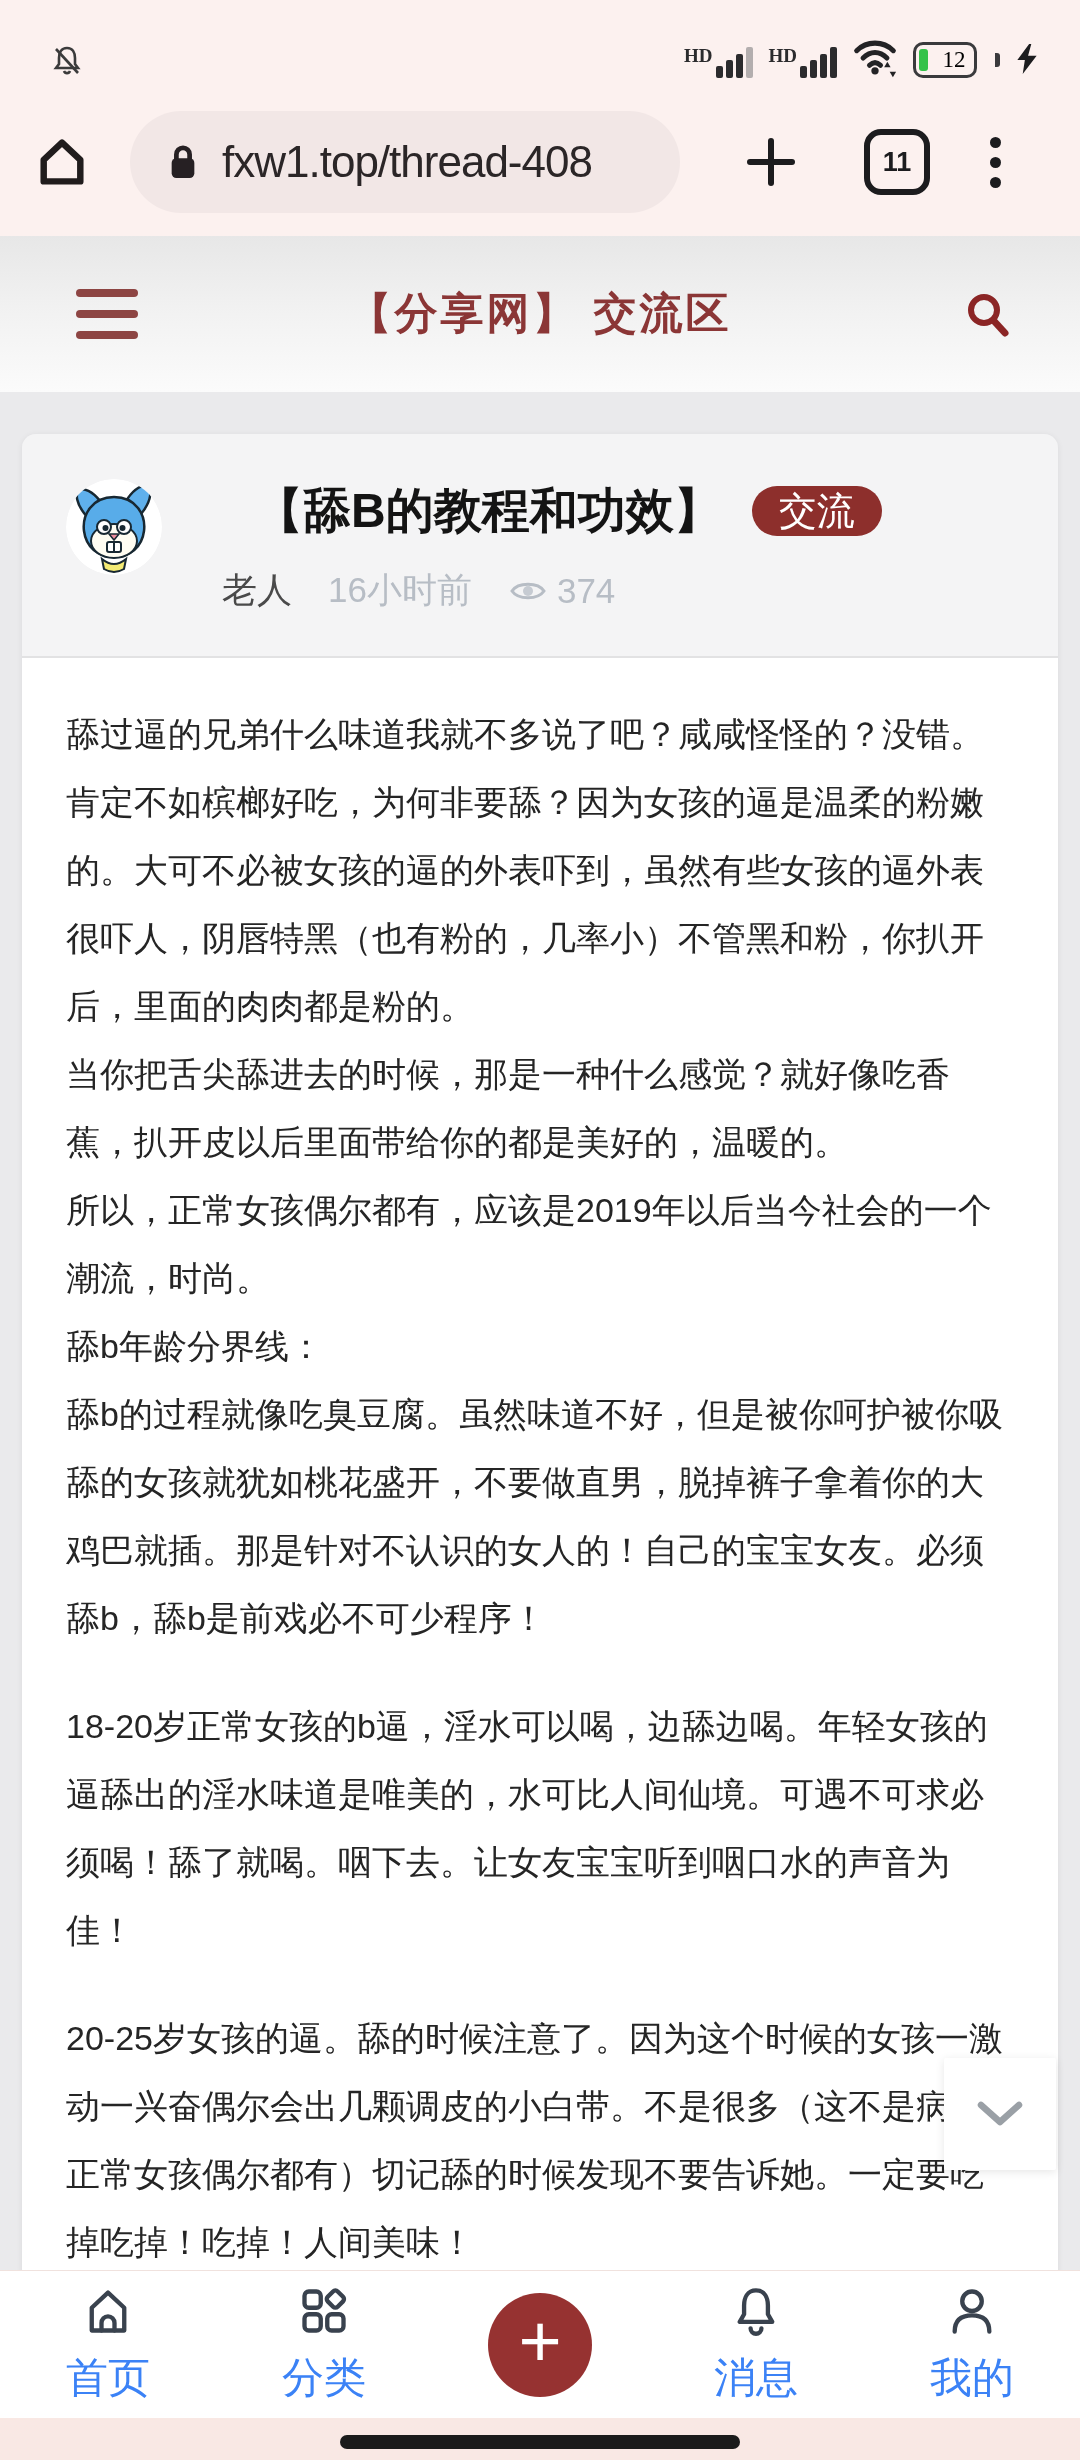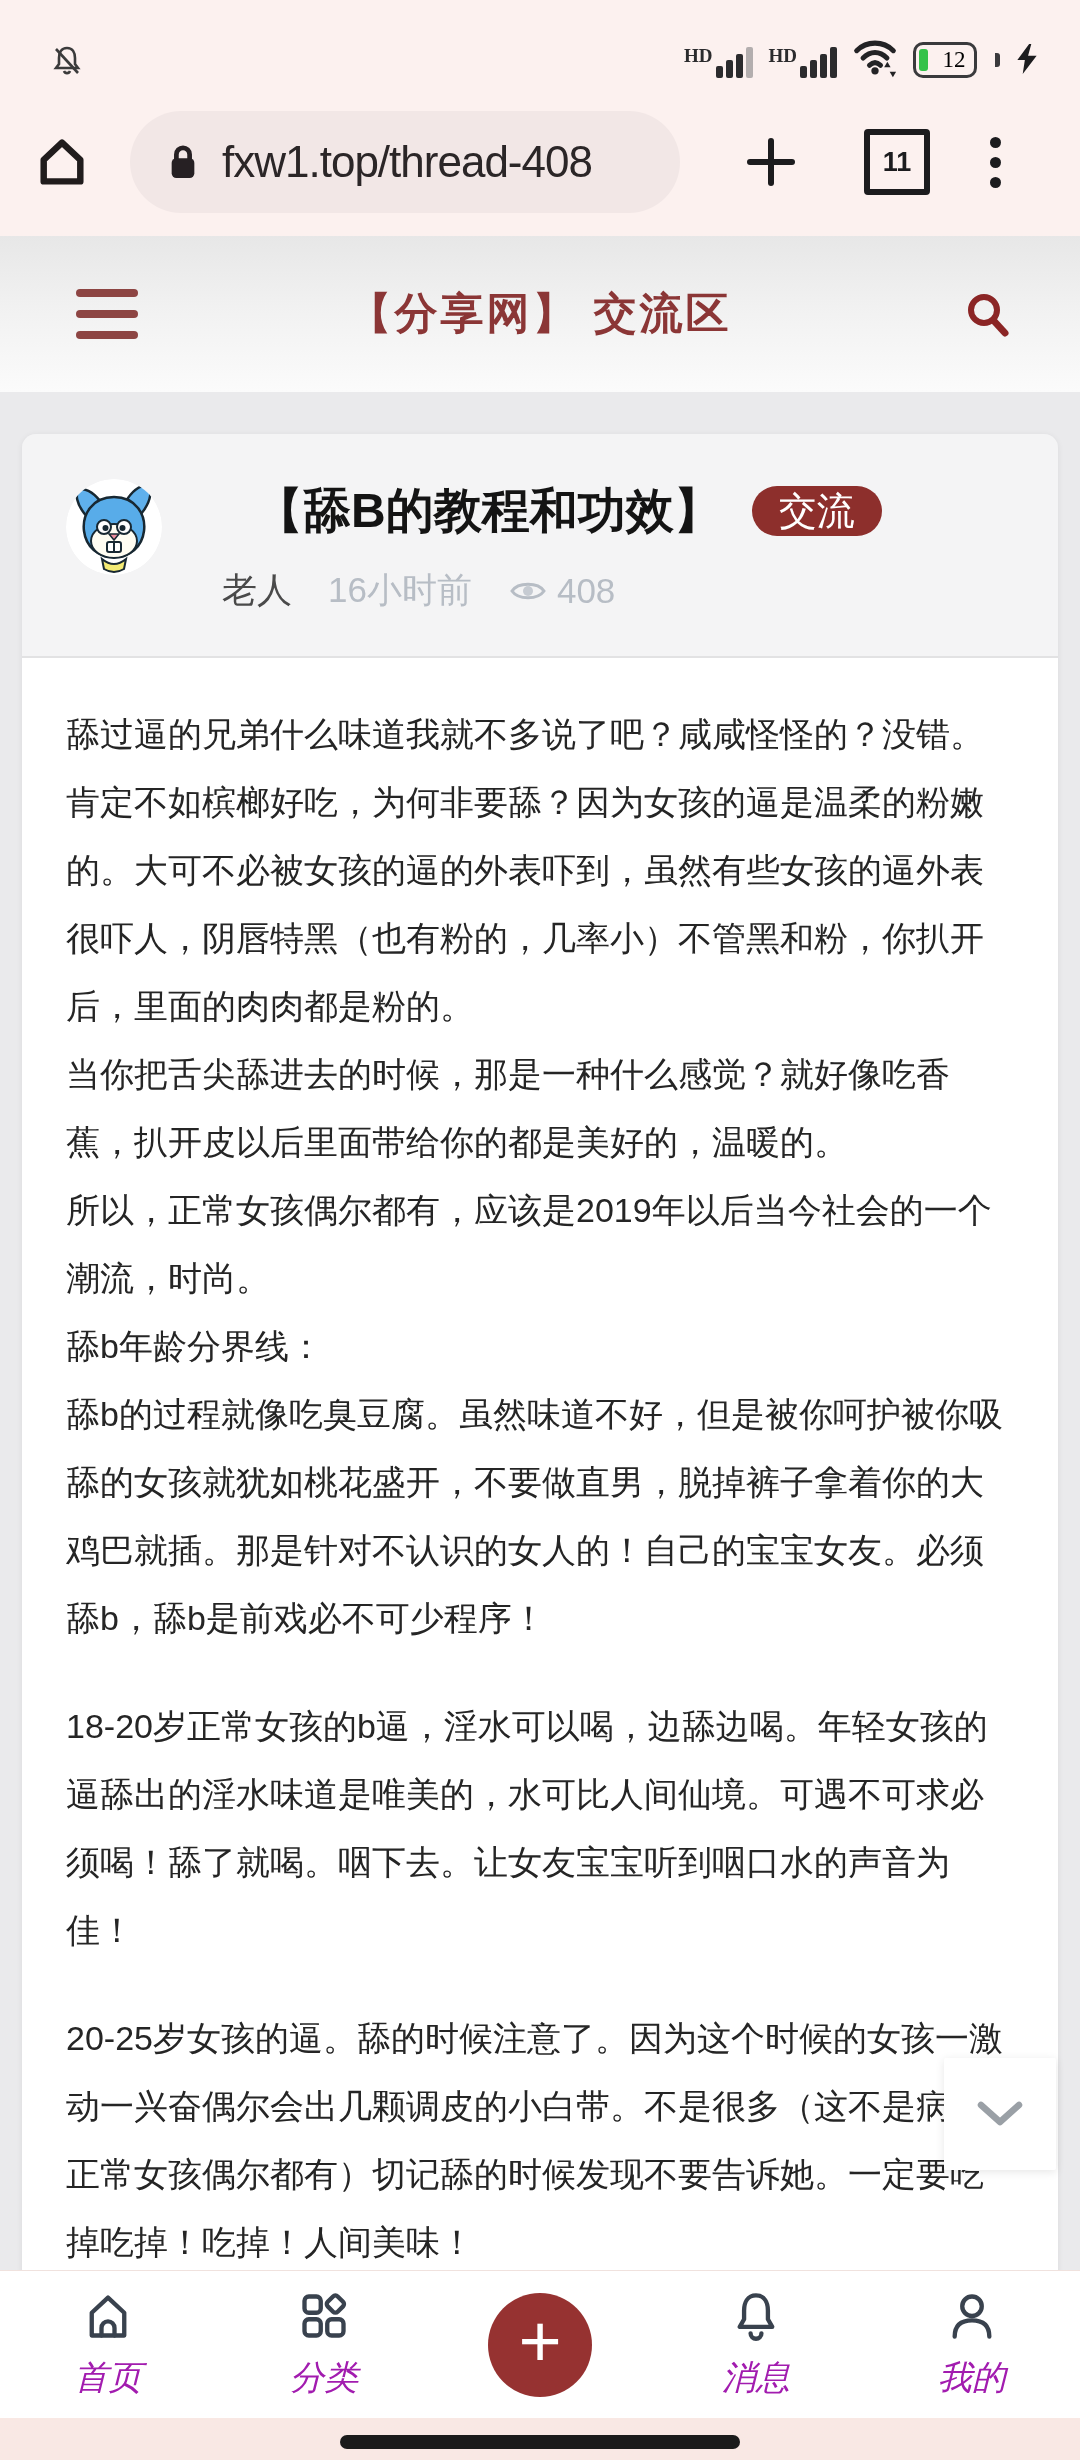--- a/index.html
+++ b/index.html
@@ -25,21 +25,21 @@
   .bat .pct{font-size:23px;color:#000000;padding-left:18px;}
   .nub{width:5px;height:14px;background:#3a3a3c;border-radius:0 3px 3px 0;margin-left:2px;margin-bottom:11px;}
   
   .browser-bar{position:absolute;top:88px;left:0;right:0;height:148px;background:#fcf1ef;
     display:flex;align-items:center;box-sizing:border-box;padding:0 22px;}
   .b-home{margin-left:12px;flex:none;}
   .url-pill{margin-left:40px;width:550px;height:102px;background:#f2e7e6;border-radius:51px;
     display:flex;align-items:center;padding:0 36px;box-sizing:border-box;gap:22px;flex:none;}
   .url-text{font-size:44px;color:#2b2627;letter-spacing:-1px;white-space:nowrap;}
   .b-plus{margin-left:62px;flex:none;}
-  .tab-box{margin-left:64px;width:54px;height:54px;border:6px solid #1c1c1e;border-radius:4px;
+  .tab-box{margin-left:64px;width:54px;height:54px;border:6px solid #1c1c1e;border-radius:17px;
     display:flex;align-items:center;justify-content:center;font-size:27px;font-weight:700;color:#1c1c1e;flex:none;}
   .menu-dots{margin-left:60px;display:flex;flex-direction:column;gap:9px;flex:none;}
   .menu-dots i{width:11px;height:11px;border-radius:50%;background:#1c1c1e;}
   
   .site-header{position:absolute;top:236px;left:0;right:0;height:156px;
     background:linear-gradient(180deg,#e7e7e7 0%,#f1f1f1 45%,#fbfbfb 100%);
     display:flex;align-items:center;}
   .hamburger{position:absolute;left:76px;top:50%;transform:translateY(-50%);
     display:flex;flex-direction:column;gap:13px;width:62px;}
   .hamburger i{height:8px;border-radius:4px;background:#8d4543;}
@@ -62,21 +62,21 @@
   .thread-content{background:#ffffff;padding:42px 44px 70px;font-size:34px;line-height:68px;color:#252525;}
   .para{margin:0;}
   .para:empty{height:40px;}
   
   .scroll-btn{position:absolute;left:944px;top:2058px;width:112px;height:112px;background:#fff;
     box-shadow:0 2px 10px rgba(0,0,0,.10);display:flex;align-items:center;justify-content:center;border-radius:2px;}
   
   .bottom-nav{position:absolute;left:0;right:0;top:2270px;height:148px;background:#fff;
     border-top:1px solid #f0e2de;display:flex;}
   .nav-item{flex:1;display:flex;flex-direction:column;align-items:center;justify-content:center;gap:13px;}
-  .nav-label{font-size:34px;color:#a21caf;font-style:italic;}
+  .nav-label{font-size:42px;color:#3b82f6;}
   .post-btn{width:104px;height:104px;border-radius:50%;background:#963231;color:#fff;
     display:flex;align-items:center;justify-content:center;font-size:74px;font-weight:300;line-height:1;
     padding-bottom:6px;box-sizing:border-box;}
   
   .gesture-area{position:absolute;left:0;right:0;top:2418px;height:42px;background:#f9e8e4;
     display:flex;align-items:center;justify-content:center;}
   .g-pill{width:400px;height:14px;background:#1b1b1b;border-radius:8px;margin-top:6px;}
   svg{display:block;}
 </style>
 </head>
@@ -207,21 +207,21 @@
       <div class="meta-row">
         <span class="author">老人</span>
         <span class="post-time">16小时前</span>
         <span class="views">
           <span>
             <svg width="36" height="26" viewBox="0 0 36 26" fill="none">
               <path d="M2 13 C8 4 28 4 34 13 C28 22 8 22 2 13 Z" stroke="#b7bdc5" stroke-width="3"></path>
               <circle cx="18" cy="13" r="5" fill="#c6cbd2"></circle>
             </svg>
           </span>
-          <span>408</span>
+          <span>374</span>
         </span>
       </div>
     </div>
   </div>
   <div class="thread-content">
     <p class="para">舔过逼的兄弟什么味道我就不多说了吧？咸咸怪怪的？没错。肯定不如槟榔好吃，为何非要舔？因为女孩的逼是温柔的粉嫩的。大可不必被女孩的逼的外表吓到，虽然有些女孩的逼外表很吓人，阴唇特黑（也有粉的，几率小）不管黑和粉，你扒开后，里面的肉肉都是粉的。</p>
     <p class="para">当你把舌尖舔进去的时候，那是一种什么感觉？就好像吃香蕉，扒开皮以后里面带给你的都是美好的，温暖的。</p>
     <p class="para">所以，正常女孩偶尔都有，应该是2019年以后当今社会的一个潮流，时尚。</p>
     <p class="para">舔b年龄分界线：</p>
     <p class="para">舔b的过程就像吃臭豆腐。虽然味道不好，但是被你呵护被你吸舔的女孩就犹如桃花盛开，不要做直男，脱掉裤子拿着你的大鸡巴就插。那是针对不认识的女人的！自己的宝宝女友。必须舔b，舔b是前戏必不可少程序！</p>

